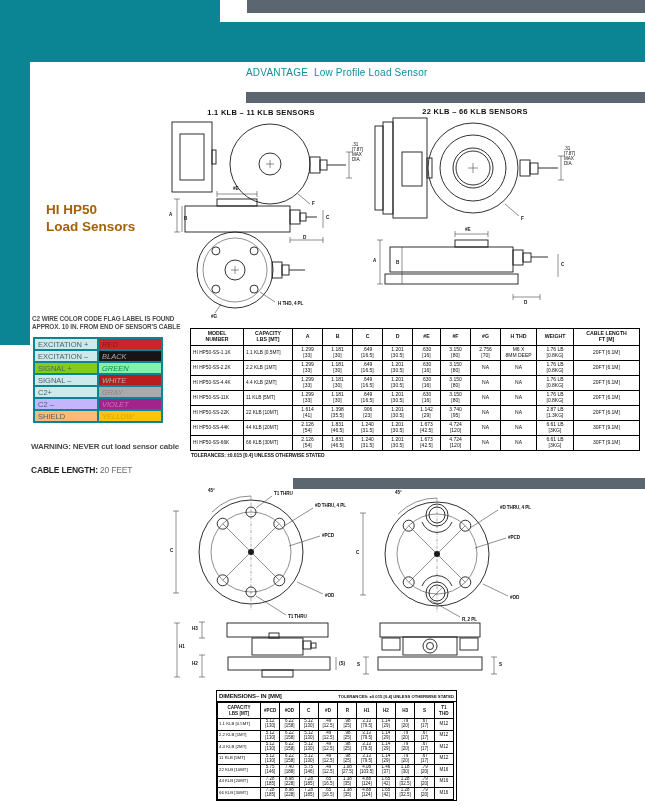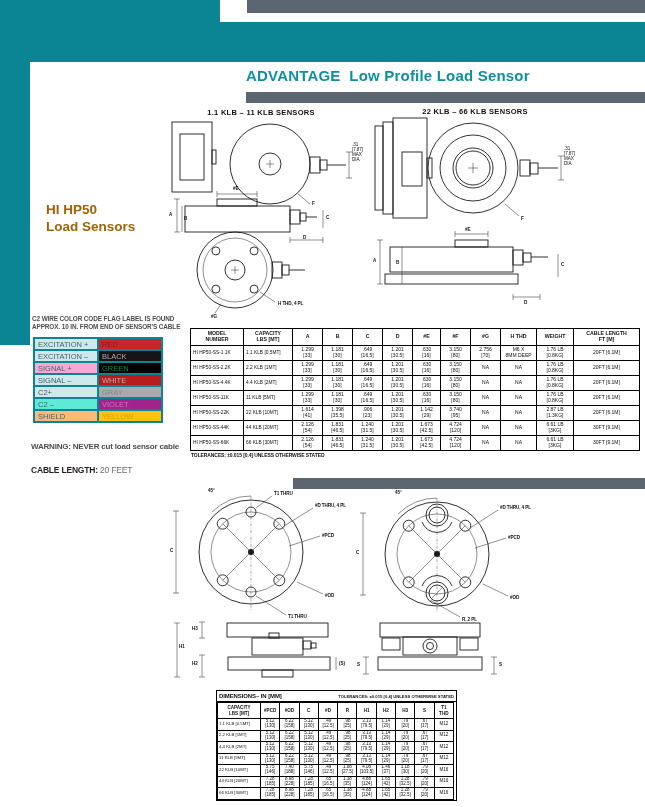--- a/index.html
+++ b/index.html
@@ -1,32 +1,32 @@
 <!DOCTYPE html>
 <html><head>
 <meta charset="utf-8">
 <style>
   html,body{margin:0;padding:0;background:#e8e8e8;}
   .page{position:relative;width:645px;height:807px;background:#ffffff;overflow:hidden;
         font-family:"Liberation Sans",sans-serif;color:#111;margin:0 auto;}
   .abs{position:absolute;}
-  .sec-title{font-weight:bold;font-size:15px;letter-spacing:0.2px;white-space:pre;}
+  .sec-title{font-weight:normal;font-size:10px;letter-spacing:0.2px;white-space:pre;}
   .draw-title{font-weight:bold;font-size:7.5px;letter-spacing:0.3px;color:#111;text-align:center;white-space:pre;}
   .side-label{font-weight:bold;font-size:13.5px;line-height:1.25;}
   .lbl{position:absolute;font-size:4.6px;line-height:1.12;color:#111;white-space:pre-line;letter-spacing:-0.1px;}
   .lbl.b{font-weight:bold;}
   .note{font-size:6.4px;font-weight:bold;color:#4d4d4f;line-height:1.25;letter-spacing:-0.1px;}
   .warning{font-size:8px;font-weight:bold;color:#4d4d4f;letter-spacing:-0.2px;}
   .cable{font-size:8.5px;font-weight:bold;color:#231f20;letter-spacing:-0.2px;}
   .cable .val{font-weight:normal;color:#6d6e71;}
   
   .wire{border-collapse:collapse;}
   .wire td{border:2px solid #0b8593;height:10px;padding:0 3px;font-size:7.5px;vertical-align:middle;}
   .wire td.wl{width:56px;}
-  .wire td.wc{width:56px;}
+  .wire td.wc{width:56px;font-style:italic;}
   
   table.datatable{border-collapse:collapse;table-layout:fixed;background:#fff;}
   table.datatable th,table.datatable td{border:1px solid #000;text-align:center;vertical-align:middle;
       padding:0;white-space:pre-line;overflow:hidden;}
   .spec{width:450px;}
   .spec th{font-size:5.2px;line-height:1.1;}
   .spec thead tr{height:17px;}
   .spec tbody tr{height:15px;}
   .spec td{font-size:5px;line-height:1.15;}
   .spec td.c0{text-align:left;padding-left:2px;font-size:4.8px;white-space:nowrap;}
@@ -202,33 +202,33 @@
     <tbody>
         <tr>
       <td class="wl" style="background-color: rgb(205, 233, 236); color: rgb(71, 100, 106);">EXCITATION +</td>
       <td class="wc" style="background-color: rgb(201, 37, 44); color: rgb(140, 25, 29);">RED</td>
     </tr>
     <tr>
       <td class="wl" style="background-color: rgb(205, 233, 236); color: rgb(71, 100, 106);">EXCITATION –</td>
       <td class="wc" style="background-color: rgb(24, 20, 21); color: rgb(169, 171, 174);">BLACK</td>
     </tr>
     <tr>
-      <td class="wl" style="background-color: #f9a8d4; color: rgb(71, 100, 106);">SIGNAL +</td>
-      <td class="wc" style="background-color: #000000; color: rgb(24, 138, 65);">GREEN</td>
+      <td class="wl" style="background-color: #84cc16; color: rgb(71, 100, 106);">SIGNAL +</td>
+      <td class="wc" style="background-color: #86efac; color: rgb(24, 138, 65);">GREEN</td>
     </tr>
     <tr>
       <td class="wl" style="background-color: rgb(205, 233, 236); color: rgb(71, 100, 106);">SIGNAL  –</td>
       <td class="wc" style="background-color: #b91c1c; color: rgb(177, 179, 182);">WHITE</td>
     </tr>
     <tr>
       <td class="wl" style="background-color: rgb(205, 233, 236); color: rgb(71, 100, 106);">C2+</td>
       <td class="wc" style="background-color: rgb(168, 170, 173); color: rgb(133, 135, 138);">GRAY</td>
     </tr>
     <tr>
-      <td class="wl" style="background-color: #5eead4; color: rgb(71, 100, 106);">C2 –</td>
+      <td class="wl" style="background-color: #c4b5fd; color: rgb(71, 100, 106);">C2 –</td>
       <td class="wc" style="background-color: rgb(161, 36, 141); color: rgb(200, 115, 183);">VIOLET</td>
     </tr>
     <tr>
       <td class="wl" style="background-color: #fdba74; color: rgb(71, 100, 106);">SHIELD</td>
       <td class="wc" style="background-color: rgb(255, 194, 14); color: rgb(217, 163, 10);">YELLOW</td>
     </tr>
   </tbody>
     </table>
 
   <div class="abs warning" style="left:31px;top:442px;">WARNING: NEVER cut load sensor cable</div>

